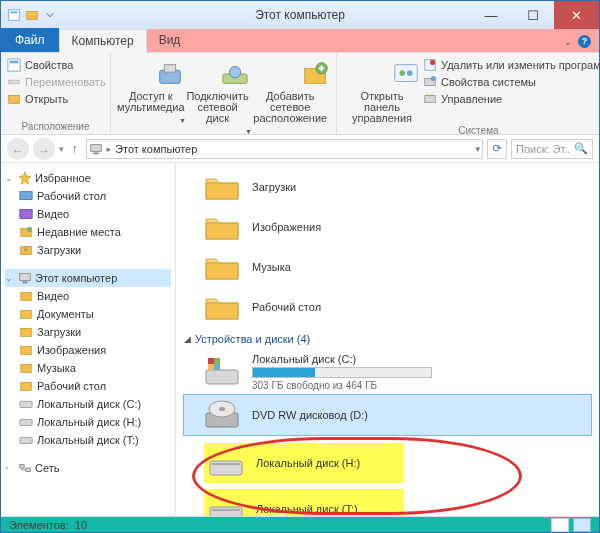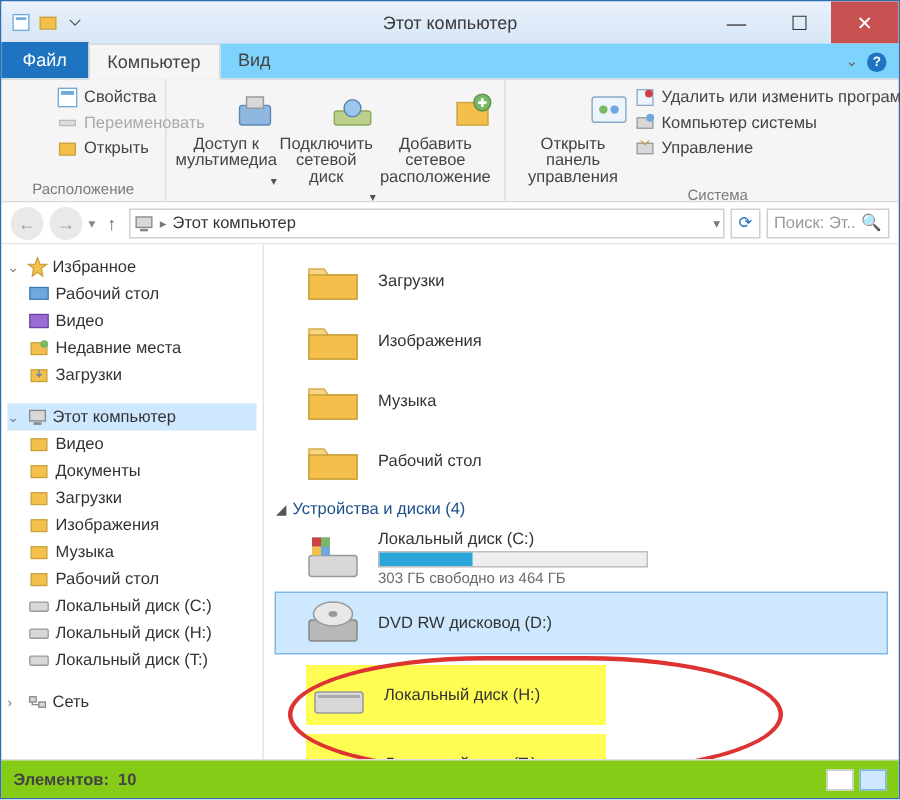--- a/index.html
+++ b/index.html
@@ -10,35 +10,35 @@
   
   .titlebar { height: 28px; background: linear-gradient(#e9f1fb,#d7e6f7); display: flex; align-items: center; position: relative; }
   .titlebar .qb-icons { display: flex; gap: 4px; padding-left: 6px; }
   .titlebar .qb-icons .qicon { width: 14px; height: 14px; }
   .titlebar .title { position: absolute; left: 50%; transform: translateX(-50%); color: #3a3a3a; font-size: 12px; }
   .winbtns { margin-left: auto; display: flex; height: 100%; }
   .winbtn { width: 42px; display: flex; align-items: center; justify-content: center; color: #333; font-size: 13px; }
   .winbtn.close { background: #c75050; color: #fff; width: 45px; }
 
   
-  .tabrow { height: 24px; background: #7dd3fc; display: flex; align-items: flex-end; border-bottom: 1px solid #dadada; position: relative; }
+  .tabrow { height: 24px; background: #fca5a5; display: flex; align-items: flex-end; border-bottom: 1px solid #dadada; position: relative; }
   .filetab { background: #1e74c0; color: #fff; height: 24px; display: flex; align-items: center; padding: 0 14px; font-size: 12px; }
   .tab { height: 24px; display: flex; align-items: center; padding: 0 12px; font-size: 12px; color: #444; }
   .tab.active { background: #f5f5f5; border: 1px solid #dadada; border-bottom: 1px solid #f5f5f5; position: relative; top: 1px; }
   .helprow { margin-left: auto; display: flex; align-items: center; gap: 6px; padding-right: 8px; height: 22px; }
   .chev { color: #666; font-size: 10px; }
   .helpicon { width: 13px; height: 13px; border-radius: 50%; background: #1e74c0; color: #fff; display: flex; align-items: center; justify-content: center; font-size: 9px; font-weight: bold; }
 
   
   .ribbon { height: 82px; background: #f5f5f5; display: flex; border-bottom: 1px solid #dadada; }
   .rgroup { border-right: 1px solid #e0e0e0; padding: 4px 6px 2px; display: flex; flex-direction: column; }
   .rgroup .body { flex: 1; display: flex; align-items: flex-start; }
   .rgroup .glabel { text-align: center; color: #7a7a7a; font-size: 10px; padding-top: 1px; }
   .smallbtns { display: flex; flex-direction: column; gap: 1px; }
-  .smallbtn { display: flex; align-items: center; gap: 4px; color: #444; white-space: nowrap; line-height: 14px; height: 16px; margin-left: 31px; }
+  .smallbtn { display: flex; align-items: center; gap: 4px; color: #444; white-space: nowrap; line-height: 14px; height: 16px; }
   .smallbtn.disabled { color: #aaa; }
   .sicon { width: 14px; height: 14px; display: inline-flex; align-items: center; justify-content: center; }
   .bigbtn { display: flex; flex-direction: column; align-items: flex-end; gap: 2px; width: 68px; text-align: center; line-height: 11px; color: #444; padding-top: 2px; }
   .bigbtn .bicon { width: 30px; height: 30px; }
   .bigbtn .dd { color: #555; font-size: 8px; }
   .syslist { display: flex; flex-direction: column; gap: 1px; }
   .sysitem { display: flex; align-items: center; gap: 4px; color: #444; white-space: nowrap; height: 16px; line-height: 14px; }
 
   
   .addrrow { height: 28px; display: flex; align-items: center; gap: 4px; padding: 0 6px; border-bottom: 1px solid #e5e5e5; background: #fff; }
@@ -78,21 +78,21 @@
   .driveitem .dname { color: #333; }
   .driveitem .dbar { width: 180px; height: 11px; border: 1px solid #bfbfbf; background: #eee; position: relative; }
   .driveitem .dbar .fill { position: absolute; left: 0; top: 0; bottom: 0; background: #2aa5d8; }
   .driveitem .dstat { color: #6a6a6a; font-size: 10px; }
   .driveitem.selected { background: #cde8ff; outline: 1px solid #7fb8e6; }
   .driveitem.hl { background: #fffd54; }
 
   .redcircle { position: absolute; left: 8px; width: 330px; height: 78px; border: 3px solid #d33; border-radius: 48% / 60%; pointer-events: none; }
 
   
-  .statusbar { height: 26px; border-top: 1px solid #e0e0e0; display: flex; align-items: center; padding: 0 8px; background: #84cc16; color: #444; gap: 6px; font-weight: bold; }
+  .statusbar { height: 16px; border-top: 1px solid #e0e0e0; display: flex; align-items: center; padding: 0 8px; background: #14b8a6; color: #444; gap: 6px; }
   .statusbar .right { margin-left: auto; display: flex; gap: 4px; }
   .viewbtn { width: 18px; height: 14px; border: 1px solid #ccc; background: #fff; }
   .viewbtn.active { background: #cde8ff; border-color: #7fb8e6; }
 
   
   .content::-webkit-scrollbar { width: 14px; }
   .content::-webkit-scrollbar-thumb { background: #c8c8c8; }
   .navpane::-webkit-scrollbar { width: 14px; }
 </style>
 </head>
@@ -215,21 +215,21 @@
               </span>
               <span>Удалить или изменить программу</span>
             </div>
           <div class="sysitem">
               <span class="sicon">
                 <svg viewBox="0 0 16 16">
                   <rect x="2" y="4" width="12" height="8" fill="#d8d8d8" stroke="#999"></rect>
                   <circle cx="12" cy="4" r="3" fill="#6fa8dc"></circle>
                 </svg>
               </span>
-              <span>Компьютер системы</span>
+              <span>Свойства системы</span>
             </div>
           <div class="sysitem">
               <span class="sicon">
                 <svg viewBox="0 0 16 16">
                   <rect x="2" y="4" width="12" height="8" fill="#d8d8d8" stroke="#999"></rect>
                   <path d="M5 2l3 3 3-3" fill="none" stroke="#caa13b"></path>
                 </svg>
               </span>
               <span>Управление</span>
             </div>

